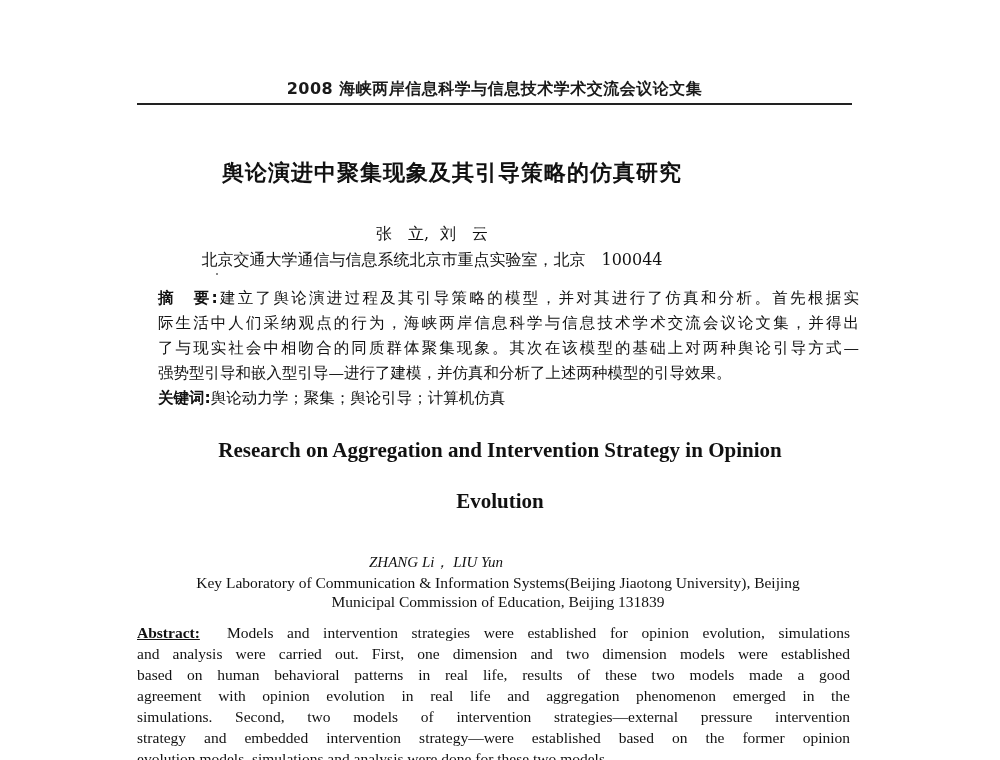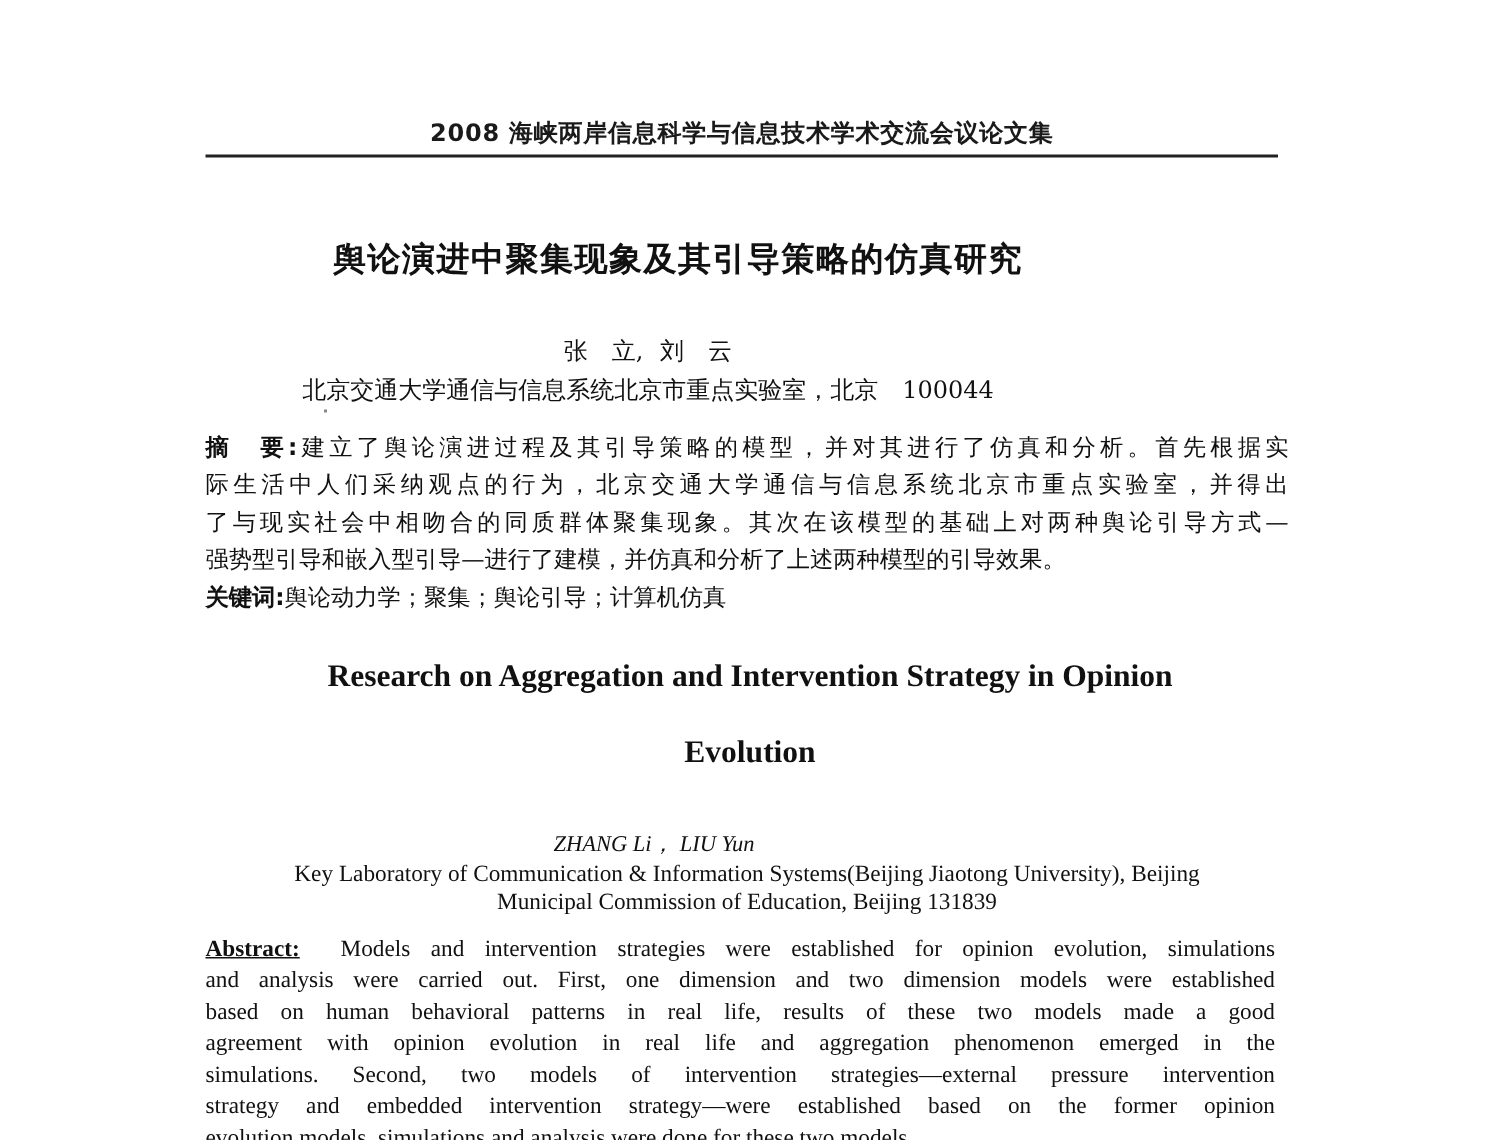--- a/index.html
+++ b/index.html
@@ -89,20 +89,21 @@
       font-size: 15.5px;
       line-height: 25px;
       color: #111111;
       text-align: justify;
     }
     .cn-abstract .line {
       display: block;
       white-space: nowrap;
       text-align: justify;
       text-align-last: justify;
+      margin-left: 21px;
     }
     .cn-abstract .line.last {
       text-align-last: left;
     }
     .bold-label {
       font-family: "DejaVu Sans", sans-serif;
       font-weight: bold;
     }
     .en-title {
       position: absolute;
@@ -170,21 +171,21 @@
   <div class="running-header">2008 海峡两岸信息科学与信息技术学术交流会议论文集</div>
   <div class="header-rule"></div>
 
   <div class="cn-title">舆论演进中聚集现象及其引导策略的仿真研究</div>
   <div class="cn-authors">张　立, 刘　云</div>
   <div class="cn-affil">北京交通大学通信与信息系统北京市重点实验室，北京　100044</div>
   <div class="stray-dot"></div>
 
   <div class="cn-abstract">
     <span class="line"><span class="bold-label">摘　要:</span><span>建立了舆论演进过程及其引导策略的模型，并对其进行了仿真和分析。首先根据实</span></span>
-    <span class="line">际生活中人们采纳观点的行为，北京交通大学通信与信息系统北京市重点实验室，并得出</span>
+    <span class="line">际生活中人们采纳观点的行为，海峡两岸信息科学与信息技术学术交流会议论文集，并得出</span>
     <span class="line">了与现实社会中相吻合的同质群体聚集现象。其次在该模型的基础上对两种舆论引导方式—</span>
     <span class="line last">强势型引导和嵌入型引导—进行了建模，并仿真和分析了上述两种模型的引导效果。</span>
     <span class="line last"><span class="bold-label">关键词:</span><span>舆论动力学；聚集；舆论引导；计算机仿真</span></span>
   </div>
 
   <div class="en-title l1">Research on Aggregation and Intervention Strategy in Opinion</div>
   <div class="en-title l2">Evolution</div>
 
   <div class="en-authors">ZHANG Li， LIU Yun</div>
   <div class="en-affil">

